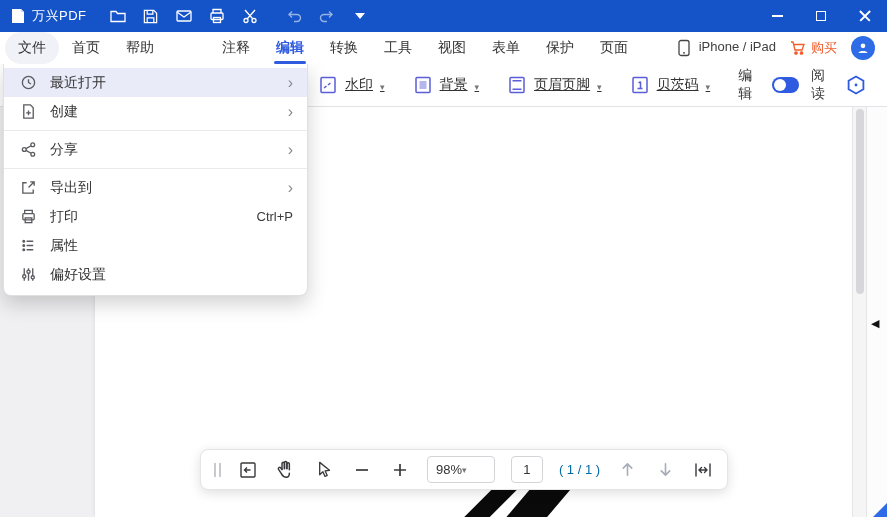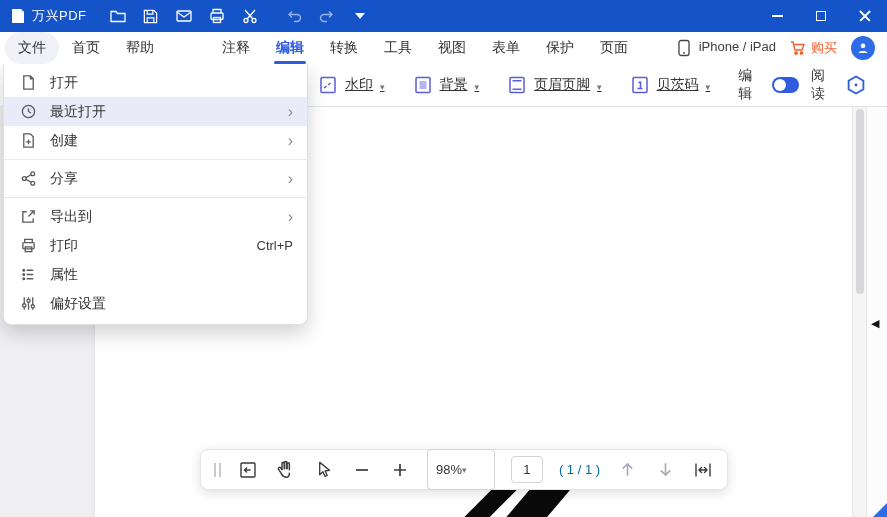--- a/index.html
+++ b/index.html
@@ -68,21 +68,21 @@
   .fm-shortcut { margin-left:auto; font-size:13px; color:#3A3A3E; }
   .fm-row.disabled .fm-shortcut { color:#B6B6BA; }
   .fm-sub { margin-left:auto; color:#8A8A90; font-size:16px; line-height:1; }
   .fm-divider { height:1px; background:#EAEAED; margin:4px 0; }
 
   
   .float-toolbar { position:absolute; left:200px; top:449px; width:528px; height:41px; background:#fff; border:1px solid #E4E4E7; border-radius:8px; box-shadow:0 3px 12px rgba(0,0,0,.13); display:flex; align-items:center; gap:16px; padding:0 13px; z-index:45; }
   .ft-handle { display:flex; gap:3px; cursor:grab; }
   .ft-handle i { display:block; width:2px; height:14px; background:#C9C9CD; }
   .ft-btn { width:22px; height:22px; display:flex; align-items:center; justify-content:center; cursor:pointer; }
-  .zoom-box { width:68px; height:41px; border:1px solid #D4D4D8; border-radius:4px; display:flex; align-items:center; padding:0 8px; font-size:13px; color:#333; cursor:pointer; }
+  .zoom-box { width:68px; height:27px; border:1px solid #D4D4D8; border-radius:4px; display:flex; align-items:center; padding:0 8px; font-size:13px; color:#333; cursor:pointer; }
   .zoom-caret { font-size:9px; color:#777; }
   .page-box { width:32px; height:27px; border:1px solid #D4D4D8; border-radius:4px; text-align:center; font-size:13px; color:#333; font-family:"Liberation Sans",sans-serif; }
   .page-count { font-size:13px; color:#0369a1; white-space:nowrap; }
 </style>
 </head>
 <body>
 
 <div class="titlebar">
   <div class="logo-wrap">
     <span>
@@ -265,29 +265,20 @@
     <div class="v-thumb"></div>
   </div>
   <div class="right-strip">
     <span class="collapse-btn">◀</span>
   </div>
   <div class="resize-grip"></div>
 </div>
 
 <div class="file-menu">
 
-  <div class="fm-row">
-    <span class="fm-icon">
-      <svg width="17" height="17" viewBox="0 0 18 18" fill="none" stroke="currentColor" stroke-width="1.4">
-          <path d="M4 2h7l3 3v11H4z"></path>
-          <path d="M11 2v3h3"></path>
-        </svg>
-    </span>
-    <span class="fm-label">打开</span>
-  </div>
 
   <div class="fm-row highlight">
     <span class="fm-icon">
       <svg width="17" height="17" viewBox="0 0 18 18" fill="none" stroke="currentColor" stroke-width="1.4">
           <circle cx="9" cy="9" r="6.5"></circle>
           <path d="M9 5.5V9l2.6 1.6"></path>
         </svg>
     </span>
     <span class="fm-label">最近打开</span>
     <span class="fm-sub">›</span>

